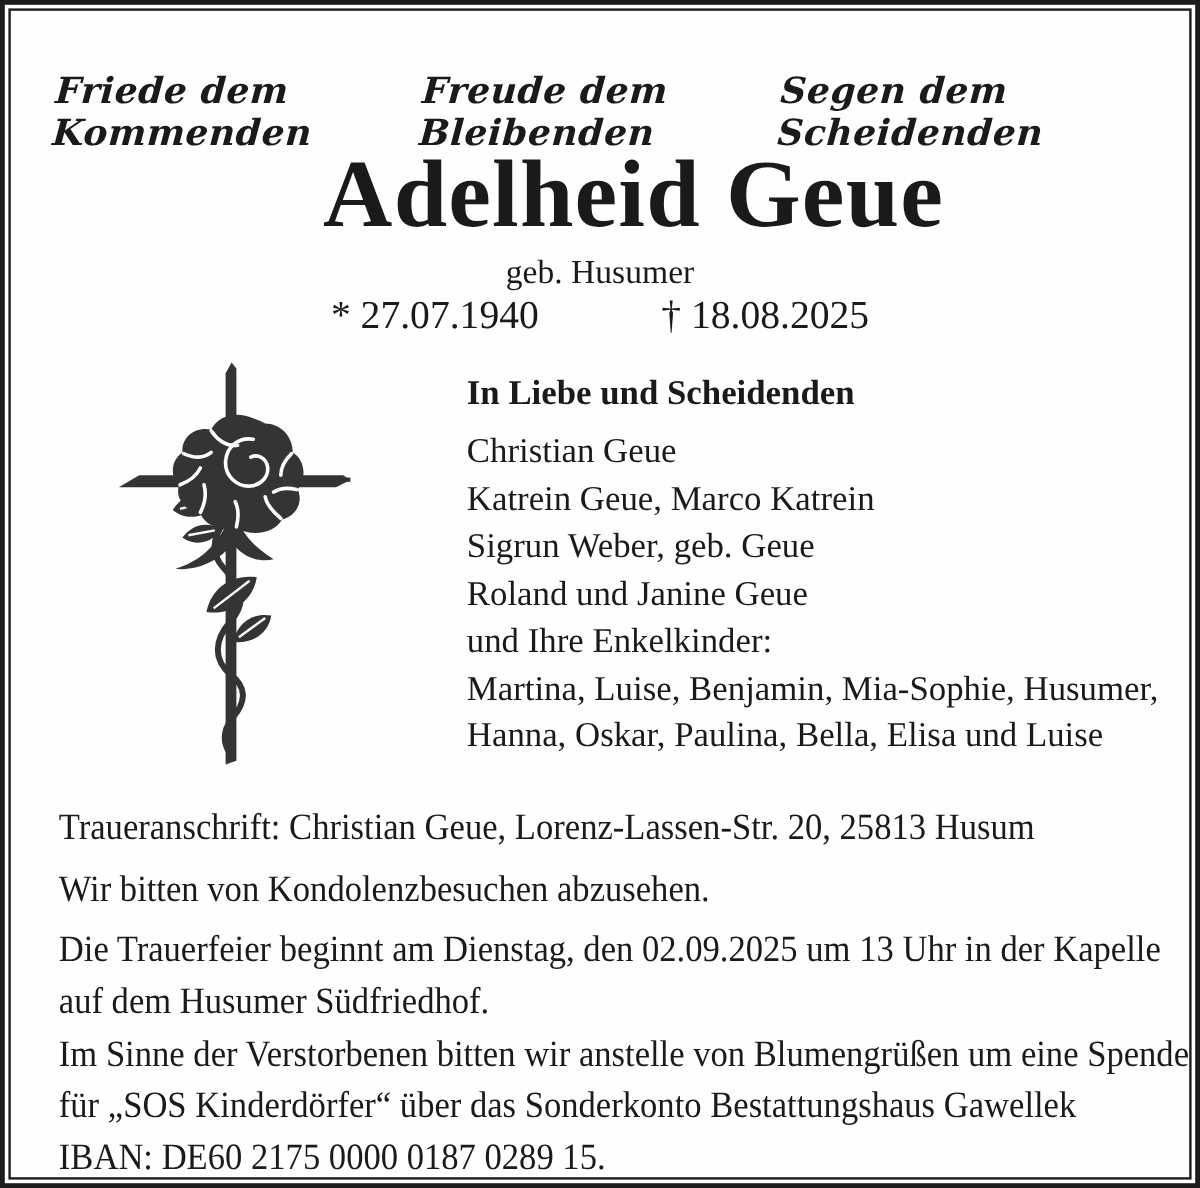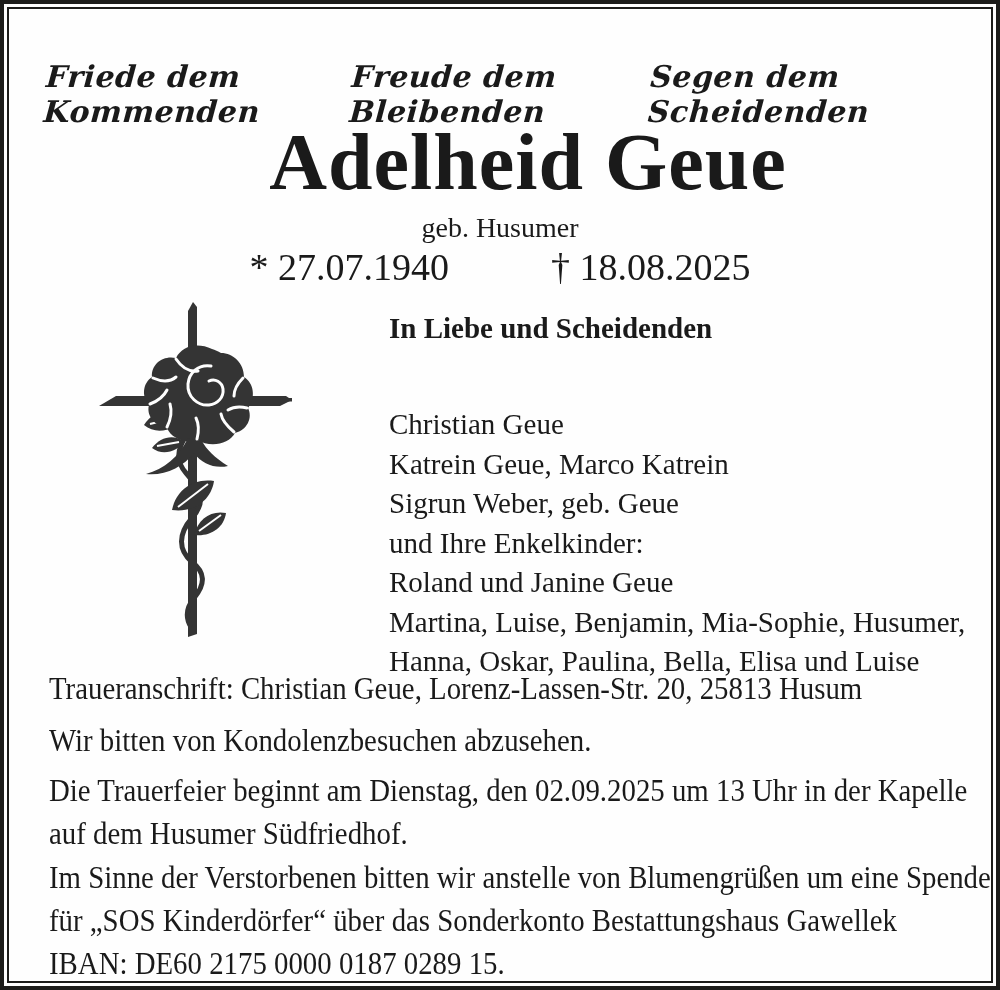--- a/index.html
+++ b/index.html
@@ -62,21 +62,21 @@
     font-size: 28px;
   }
   .dates {
     position: absolute;
     top: 236px;
     left: 0;
     width: 100%;
     display: flex;
     justify-content: center;
     gap: 102px;
-    font-size: 38px;
+    font-size: 33px;
   }
   .cross-art {
     position: absolute;
     left: 85px;
     top: 288px;
     width: 205px;
     height: 345px;
   }
   .condolence {
     position: absolute;
@@ -85,21 +85,20 @@
   }
   .condolence-intro {
     font-size: 29px;
     font-weight: bold;
     white-space: nowrap;
   }
   .mourner-lines {
     position: absolute;
     left: 380px;
     top: 348px;
-    margin-top: 48px;
   }
   .mourner-line {
     font-size: 29px;
     line-height: 39.5px;
     white-space: nowrap;
   }
   .para {
     position: absolute;
     left: 40px;
     transform: scaleX(0.93);
@@ -183,22 +182,22 @@
     </svg>
 
     <div class="condolence">
       <div class="condolence-intro">In Liebe und Scheidenden</div>
     </div>
 
     <div class="mourner-lines">
       <div class="mourner-line">Christian Geue</div>
       <div class="mourner-line">Katrein Geue, Marco Katrein</div>
       <div class="mourner-line">Sigrun Weber, geb. Geue</div>
+      <div class="mourner-line">Roland und Janine Geue</div>
       <div class="mourner-line">und Ihre Enkelkinder:</div>
-      <div class="mourner-line">Roland und Janine Geue</div>
       <div class="mourner-line">Martina, Luise, Benjamin, Mia-Sophie, Husumer,</div>
       <div class="mourner-line">Hanna, Oskar, Paulina, Bella, Elisa und Luise</div>
     </div>
 
     <div class="para p1">
       <div class="para-line">Traueranschrift: Christian Geue, Lorenz-Lassen-Str. 20, 25813 Husum</div>
     </div>
 
     <div class="para p2">
       <div class="para-line">Wir bitten von Kondolenzbesuchen abzusehen.</div>

